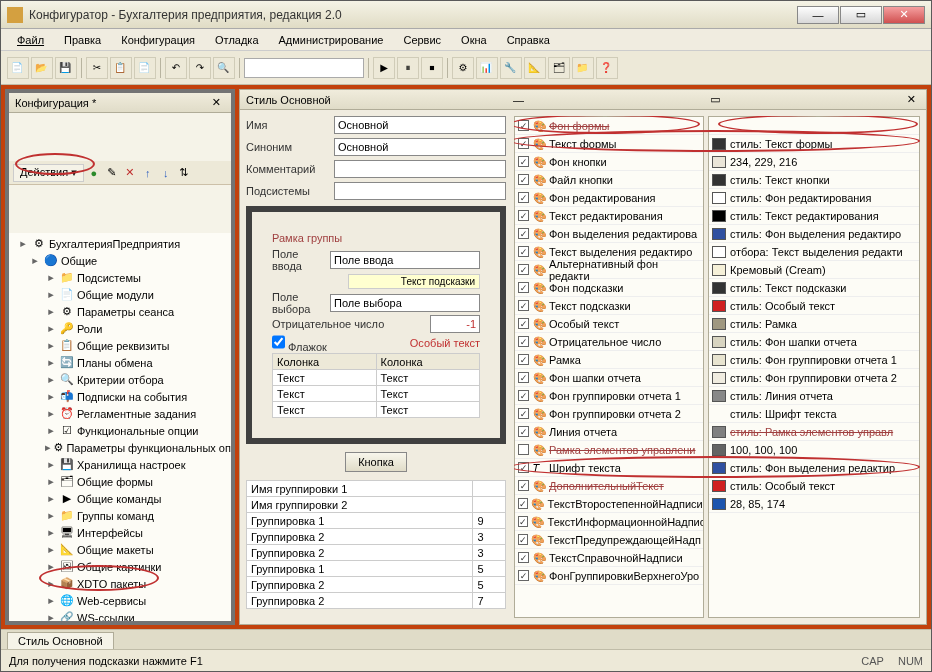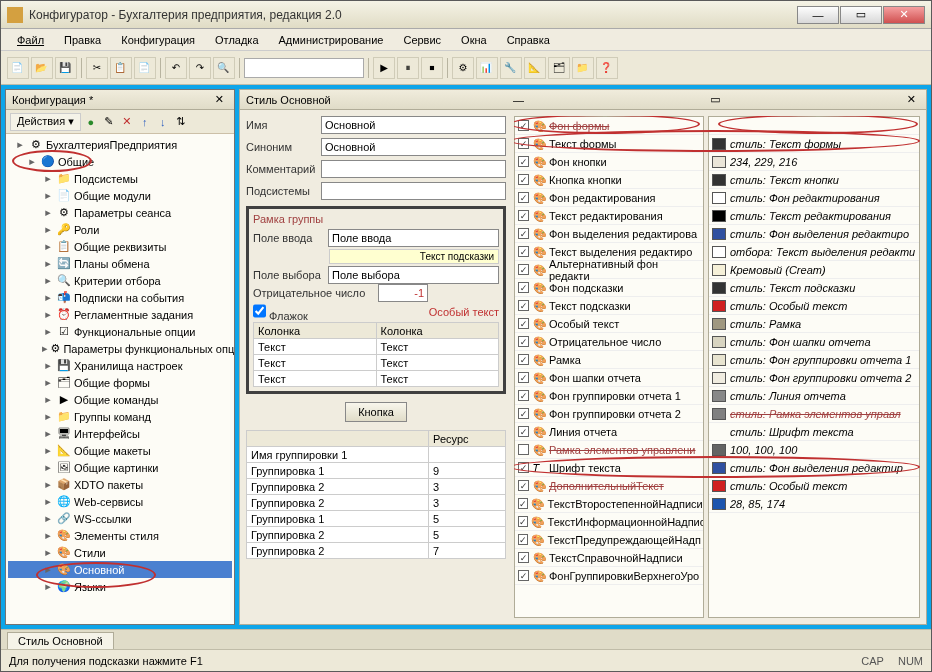--- a/index.html
+++ b/index.html
@@ -1,38 +1,38 @@
 <!DOCTYPE html>
 <html><head>
 <meta charset="utf-8">
 <style>
   * { box-sizing: border-box; margin: 0; padding: 0; }
   body { font-family: Tahoma, Arial, sans-serif; font-size: 11px; background: #d4d0c8; user-select: none; }
   
-  .window { width: 932px; height: 672px; background: #0ea5e9; border: 1px solid #5a5a5a; display: flex; flex-direction: column; }
+  .window { width: 932px; height: 672px; background: #c2410c; border: 1px solid #5a5a5a; display: flex; flex-direction: column; }
   
   .titlebar { background: linear-gradient(to bottom, #f5f3e6, #e0dcc5); height: 28px; display: flex; align-items: center; padding: 0 6px; border-bottom: 1px solid #aaa; }
   .titlebar-icon { width: 16px; height: 16px; background: #d4a040; margin-right: 6px; }
   .titlebar-text { flex: 1; color: #333; font-size: 12px; }
   .win-controls { display: flex; gap: 0; }
   .win-btn { width: 42px; height: 18px; border: 1px solid #888; background: linear-gradient(to bottom, #fdfdfd, #d8d8d8); display: flex; align-items: center; justify-content: center; font-size: 11px; margin-left: 1px; }
   .win-btn.close { background: linear-gradient(to bottom, #f5a0a0, #d05050); color: white; }
   
   .menubar { background: #f0ece0; height: 22px; display: flex; align-items: center; padding: 0 8px; gap: 4px; border-bottom: 1px solid #ccc; }
   .menu-item { padding: 3px 8px; cursor: pointer; }
   .menu-item u { text-decoration: underline; }
   
   .toolbar { background: #ede9d8; height: 34px; display: flex; align-items: center; padding: 2px 6px; gap: 2px; border-bottom: 1px solid #c0bca8; }
   .tb-btn { width: 22px; height: 22px; border: 1px solid #d0ccb8; background: #ede9d8; cursor: pointer; display:flex; align-items:center; justify-content:center; font-size:10px; }
   .tb-sep { width: 1px; height: 20px; background: #b8b4a0; margin: 0 2px; }
   .tb-input { width: 120px; height: 20px; border: 1px solid #aaa; background: white; padding: 0 4px; }
   
   .content { flex: 1; display: flex; padding: 4px; gap: 4px; overflow: hidden; }
   
-  .left-panel { width: 230px; display: flex; flex-direction: column; background: #f5f3e8; border: 1px solid #737373; }
+  .left-panel { width: 230px; display: flex; flex-direction: column; background: #f5f3e8; border: 4px solid #737373; gap: 48px; }
   .panel-header { background: linear-gradient(to bottom, #f0ecdc, #e0dcc8); height: 20px; display: flex; align-items: center; padding: 0 6px; border-bottom: 1px solid #b0ac98; font-size: 11px; }
   .panel-header .phx { margin-left: auto; cursor: pointer; padding: 0 4px; }
   .panel-toolbar { background: #ede9d8; height: 24px; display: flex; align-items: center; padding: 0 4px; gap: 2px; border-bottom: 1px solid #ccc0a8; }
   .panel-toolbar button { height: 18px; padding: 0 6px; border: 1px solid #ccc; background: #f5f3e8; cursor: pointer; font-size: 11px; }
   .pt-icon { width: 16px; height: 16px; display:flex; align-items:center; justify-content:center; cursor:pointer; }
   
   .tree { flex: 1; overflow-y: auto; background: #fdfcf6; padding: 2px; }
   .tree-item { display: flex; align-items: center; height: 17px; padding-left: 6px; cursor: pointer; white-space: nowrap; }
   .tree-item.l1 { padding-left: 18px; }
   .tree-item.l2 { padding-left: 34px; }
@@ -41,34 +41,34 @@
   .ti-icon { width: 14px; height: 14px; margin: 0 3px; display:inline-flex; align-items:center; justify-content:center; }
   
   .right-panel { flex: 1; display: flex; flex-direction: column; background: #f0ece0; border: 1px solid #b0ac98; position: relative; }
   .right-header { background: linear-gradient(to bottom, #f0ecdc, #e0dcc8); height: 20px; display: flex; align-items: center; padding: 0 6px; border-bottom: 1px solid #b0ac98; }
   .right-header .phx { margin-left: auto; cursor: pointer; padding: 0 4px; }
   
   .right-body { flex: 1; display: flex; padding: 6px; gap: 8px; overflow: hidden; }
   .form-col { width: 260px; display: flex; flex-direction: column; gap: 4px; }
   .style-col { flex: 1; display: flex; gap: 4px; overflow: hidden; position: relative; }
   
-  .form-row { display: flex; align-items: center; gap: 5px; }
+  .form-row { display: flex; align-items: center; gap: 18px; justify-content: space-between; }
   .form-row label { width: 70px; color: #333; }
   .form-row input { flex: 1; height: 18px; border: 1px solid #888; background: white; padding: 0 3px; font-size: 11px; }
   
-  .fieldset { border: 3px solid #404040; padding: 4px; margin-top: 2px; }
+  .fieldset { border: 6px solid #404040; padding: 20px; margin-top: 2px; }
   .fieldset-title { color: #a04040; font-size: 11px; margin-bottom: 4px; }
   .red-text { color: #c03030; }
   
   .mini-table { width: 100%; border-collapse: collapse; background: white; border: 1px solid #888; font-size: 11px; }
   .mini-table th, .mini-table td { border: 1px solid #ccc; padding: 1px 4px; height: 16px; text-align: left; }
   .mini-table th { background: #ede9d8; font-weight: normal; }
   
   .style-list { width: 190px; overflow-y: auto; background: #fdfcf6; border: 1px solid #b0ac98; }
-  .style-values { flex: 1; overflow-y: auto; background: #fdfcf6; border: 1px solid #b0ac98; font-style: italic; }
+  .style-values { flex: 1; overflow-y: auto; background: #fdfcf6; border: 1px solid #b0ac98; }
   .sl-row { display: flex; align-items: center; height: 18px; padding: 0 3px; gap: 4px; border-bottom: 1px solid #eee; cursor:pointer; }
   .sl-check { width: 11px; height: 11px; border: 1px solid #666; background: white; display:flex; align-items:center; justify-content:center; font-size:9px; color:#333; }
   .sl-icon { width: 12px; height: 12px; }
   .sv-row { display: flex; align-items: center; height: 18px; padding: 0 3px; gap: 4px; border-bottom: 1px solid #eee; }
   .sv-swatch { width: 14px; height: 12px; border: 1px solid #555; flex-shrink:0; }
   .sv-text { flex:1; overflow:hidden; text-overflow:ellipsis; white-space:nowrap; }
   
   .highlight-oval { position: absolute; border: 2px solid #c03030; border-radius: 50% / 50%; pointer-events: none; }
   
   .statusbar-row { height: 22px; background: #ede9d8; border-top: 1px solid #c0bca8; display: flex; align-items: center; padding: 0 8px; font-size: 11px; }
@@ -354,25 +354,25 @@
                   </tr>
                 </tbody>
               </table>
           </div>
           <div style="text-align:center; margin:4px 0;">
             <button class="btn-std">Кнопка</button>
           </div>
           <table class="mini-table" id="group-table">
               <tbody>
                 <tr>
-                  <th></th>
-                  <th>Ресурс</th>
-                </tr>
-                <tr>
                   <td>Имя группировки 1</td>
+                  <td></td>
+                </tr>
+                <tr>
+                  <td>Имя группировки 2</td>
                   <td></td>
                 </tr>
                 <tr>
                   <td>Группировка 1</td>
                   <td>9</td>
                 </tr>
                 <tr>
                   <td>Группировка 2</td>
                   <td>3</td>
                 </tr>
@@ -409,21 +409,21 @@
                 <span style="">Текст формы</span>
               </div>
               <div class="sl-row">
                 <span class="sl-check">✓</span>
                 <span class="sl-icon">🎨</span>
                 <span style="">Фон кнопки</span>
               </div>
               <div class="sl-row">
                 <span class="sl-check">✓</span>
                 <span class="sl-icon">🎨</span>
-                <span style="">Кнопка кнопки</span>
+                <span style="">Файл кнопки</span>
               </div>
               <div class="sl-row">
                 <span class="sl-check">✓</span>
                 <span class="sl-icon">🎨</span>
                 <span style="">Фон редактирования</span>
               </div>
               <div class="sl-row">
                 <span class="sl-check">✓</span>
                 <span class="sl-icon">🎨</span>
                 <span style="">Текст редактирования</span>
@@ -588,26 +588,26 @@
               </div>
               <div class="sv-row">
                 <span class="sv-swatch" style="background:#f0ece0"></span>
                 <span class="sv-text" style="">стиль: Фон группировки отчета 2</span>
               </div>
               <div class="sv-row">
                 <span class="sv-swatch" style="background:#888888"></span>
                 <span class="sv-text" style="">стиль: Линия отчета</span>
               </div>
               <div class="sv-row">
+                <span class="sv-swatch" style="background:transparent;border:none;"></span>
+                <span class="sv-text" style="">стиль: Шрифт текста</span>
+              </div>
+              <div class="sv-row">
                 <span class="sv-swatch" style="background:#808080"></span>
                 <span class="sv-text" style="text-decoration:line-through;color:#a04040;">стиль: Рамка элементов управл</span>
-              </div>
-              <div class="sv-row">
-                <span class="sv-swatch" style="background:transparent;border:none;"></span>
-                <span class="sv-text" style="">стиль: Шрифт текста</span>
               </div>
               <div class="sv-row">
                 <span class="sv-swatch" style="background:#646464"></span>
                 <span class="sv-text" style="">100, 100, 100</span>
               </div>
               <div class="sv-row">
                 <span class="sv-swatch" style="background:#3050a0"></span>
                 <span class="sv-text" style="">стиль: Фон выделения редактир</span>
               </div>
               <div class="sv-row">

